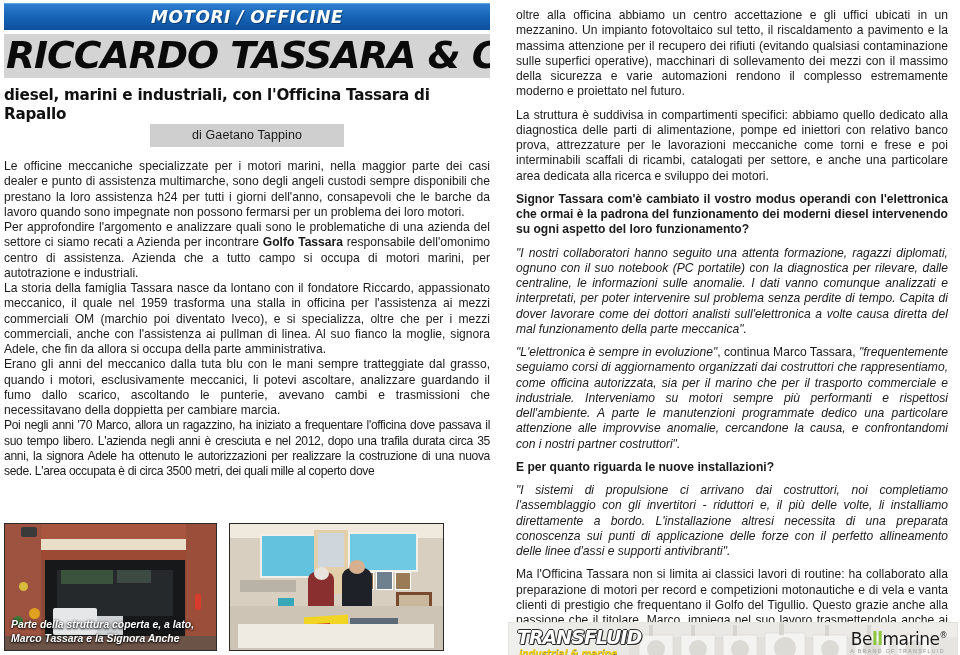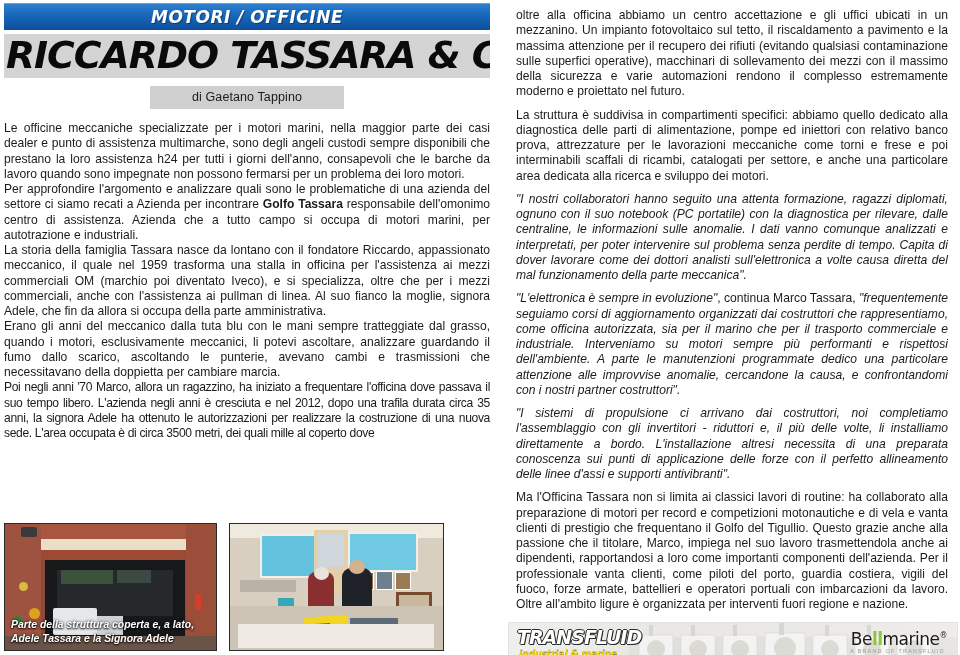--- a/index.html
+++ b/index.html
@@ -214,20 +214,21 @@
 
     <div class="kicker-bar">
       <span class="kicker-text">MOTORI / OFFICINE</span>
     </div>
 
     <div class="headline-band">
       <div class="headline">RICCARDO TASSARA &amp; C.</div>
     </div>
 
     <div class="subhead">
+      <div>diesel, marini e industriali, con l'Officina Tassara di Rapallo</div>
     </div>
 
     <div class="byline-wrap">
       <div class="byline">di Gaetano Tappino</div>
     </div>
 
     <div class="body-col">
       <p>Le officine meccaniche specializzate per i motori marini, nella maggior parte dei casi dealer e punto di assistenza multimarche, sono degli angeli custodi sempre disponibili che prestano la loro assistenza h24 per tutti i giorni dell'anno, consapevoli che le barche da lavoro quando sono impegnate non possono fermarsi per un problema dei loro motori.</p>
       <p><span>Per approfondire l'argomento e analizzare quali sono le problematiche di una azienda del settore ci siamo recati a Azienda per incontrare </span><span class="b">Golfo Tassara</span><span> responsabile dell'omonimo centro di assistenza. Azienda che a tutto campo si occupa di motori marini, per autotrazione e industriali.</span></p>
       <p>La storia della famiglia Tassara nasce da lontano con il fondatore Riccardo, appassionato meccanico, il quale nel 1959 trasforma una stalla in officina per l'assistenza ai mezzi commerciali OM (marchio poi diventato Iveco), e si specializza, oltre che per i mezzi commerciali, anche con l'assistenza ai pullman di linea. Al suo fianco la moglie, signora Adele, che fin da allora si occupa della parte amministrativa.</p>
@@ -253,21 +254,21 @@
       <div class="g-truck"></div>
       <div class="g-truck2"></div>
       <div class="g-lamp"></div>
       <div class="g-dot" style="left:14px;top:58px;width:9px;height:9px;background:#d8bb3a;"></div>
       <div class="g-dot" style="left:24px;top:84px;width:11px;height:11px;background:#e0a020;"></div>
       <div class="g-dot" style="left:8px;top:92px;width:10px;height:10px;background:#3f7a3a;"></div>
       <div class="g-dot" style="left:190px;top:70px;width:6px;height:16px;background:#d83c2c;border-radius:2px;"></div>
       <div class="g-floor"></div>
       <div class="caption">
         <div>Parte della struttura coperta e, a lato,</div>
-        <div>Adele Tassara e la Signora Adele</div>
+        <div>Marco Tassara e la Signora Anche</div>
       </div>
     </div>
 
     <div class="photo p2">
       <div class="o-bg"></div>
       <div class="o-ceil"></div>
       <div class="o-win1"></div>
       <div class="o-wall"></div>
       <div class="o-frames"></div>
       <div class="o-win2"></div>
@@ -287,22 +288,24 @@
       <div class="o-mag1"></div>
       <div class="o-mag2"></div>
       <div class="o-papers"></div>
     </div>
   </div>
 
   <div class="col-right">
     <div class="right-body">
       <p>oltre alla officina abbiamo un centro accettazione e gli uffici ubicati in un mezzanino. Un impianto fotovoltaico sul tetto, il riscaldamento a pavimento e la massima attenzione per il recupero dei rifiuti (evitando qualsiasi contaminazione sulle superfici operative), macchinari di sollevamento dei mezzi con il massimo della sicurezza e varie automazioni rendono il complesso estremamente moderno e proiettato nel futuro.</p>
       <p>La struttura è suddivisa in compartimenti specifici: abbiamo quello dedicato alla diagnostica delle parti di alimentazione, pompe ed iniettori con relativo banco prova, attrezzature per le lavorazioni meccaniche come torni e frese e poi interminabili scaffali di ricambi, catalogati per settore, e anche una particolare area dedicata alla ricerca e sviluppo dei motori.</p>
+      <p class="q">Signor Tassara com'è cambiato il vostro modus operandi con l'elettronica che ormai è la padrona del funzionamento dei moderni diesel intervenendo su ogni aspetto del loro funzionamento?</p>
       <p class="a">"I nostri collaboratori hanno seguito una attenta formazione, ragazzi diplomati, ognuno con il suo notebook (PC portatile) con la diagnostica per rilevare, dalle centraline, le informazioni sulle anomalie. I dati vanno comunque analizzati e interpretati, per poter intervenire sul problema senza perdite di tempo. Capita di dover lavorare come dei dottori analisti sull'elettronica a volte causa diretta del mal funzionamento della parte meccanica".</p>
       <p><span class="a">"L'elettronica è sempre in evoluzione"</span><span>, continua Marco Tassara, </span><span class="a">"frequentemente seguiamo corsi di aggiornamento organizzati dai costruttori che rappresentiamo, come officina autorizzata, sia per il marino che per il trasporto commerciale e industriale. Interveniamo su motori sempre più performanti e rispettosi dell'ambiente. A parte le manutenzioni programmate dedico una particolare attenzione alle improvvise anomalie, cercandone la causa, e confrontandomi con i nostri partner costruttori".</span></p>
+      <p class="q">E per quanto riguarda le nuove installazioni?</p>
       <p class="a">"I sistemi di propulsione ci arrivano dai costruttori, noi completiamo l'assemblaggio con gli invertitori - riduttori e, il più delle volte, li installiamo direttamente a bordo. L'installazione altresi necessita di una preparata conoscenza sui punti di applicazione delle forze con il perfetto allineamento delle linee d'assi e supporti antivibranti".</p>
       <p>Ma l'Officina Tassara non si limita ai classici lavori di routine: ha collaborato alla preparazione di motori per record e competizioni motonautiche e di vela e vanta clienti di prestigio che frequentano il Golfo del Tigullio. Questo grazie anche alla passione che il titolare, Marco, impiega nel suo lavoro trasmettendola anche ai dipendenti, rapportandosi a loro come importanti componenti dell'azienda. Per il professionale vanta clienti, come piloti del porto, guardia costiera,  vigili del fuoco, forze armate, battellieri e operatori portuali con imbarcazioni da lavoro. Oltre all'ambito ligure è organizzata per interventi fuori regione e nazione.</p>
       <p class="q">Infine uno sguardo al futuro: come lo affronterà l'Officina Tassara?</p>
       <p class="a">"Con i miei due figli siamo alla terza generazione. Il ragazzo sta frequentando il terzo anno d'ingegneria meccanica con indirizzo specifico ai nuovi sistemi di alimentazione. Anche se sono cosciente dell'età che avanza mi sento sempre come un ragazzo alla ricerca continua delle novità e di nuove iniziative come mia mamma che, alla sua pregevole età, si dedica tutti i giorni all'amministrazione della società".</p>
 
     </div>
   </div>
 
   <div class="advert">
     <svg class="ad-arches" viewBox="0 0 330 33" preserveAspectRatio="none">

